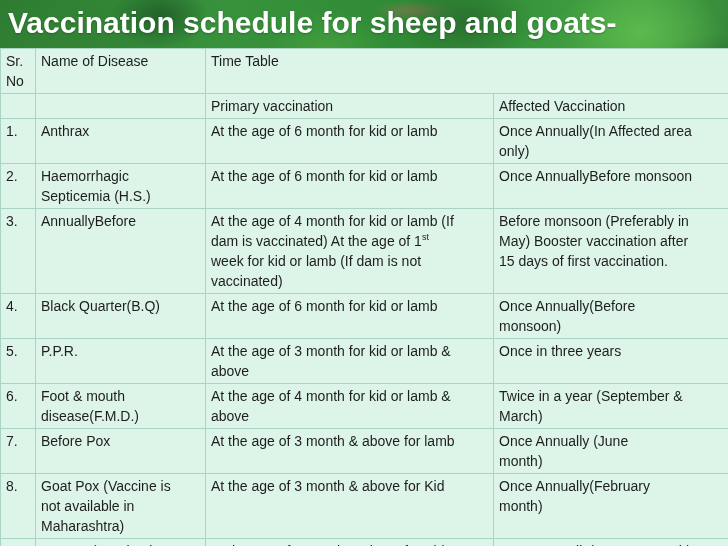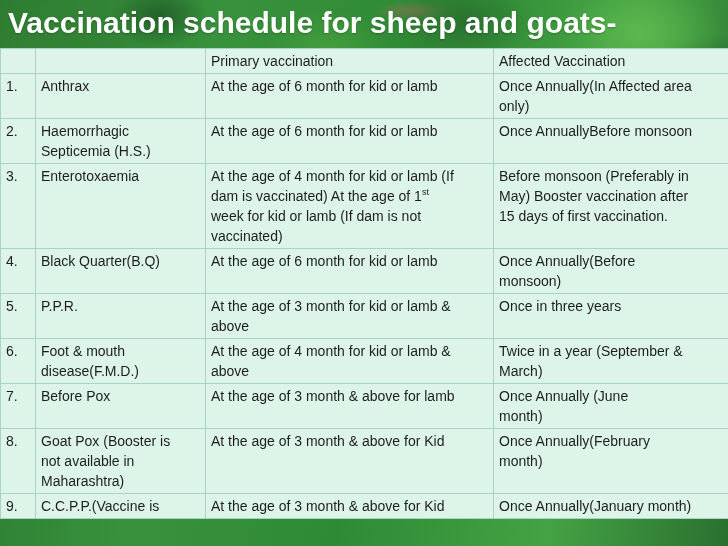--- a/index.html
+++ b/index.html
@@ -84,20 +84,26 @@
 
   <table class="schedule">
     <colgroup>
       <col class="c-sr">
         <col class="c-disease">
         <col class="c-primary">
         <col class="c-regular">
     </colgroup>
     <tbody>
       <tr>
+        <td>Sr.
+No</td>
+        <td>Name of Disease</td>
+        <td colspan="2">Time Table</td>
+      </tr>
+      <tr>
         <td></td>
         <td></td>
         <td>Primary vaccination</td>
         <td>Affected Vaccination</td>
       </tr>
 
       <tr>
         <td>1.</td>
         <td>Anthrax</td>
         <td>At the age of 6 month for kid or lamb</td>
@@ -106,21 +112,21 @@
       </tr>
       <tr>
         <td>2.</td>
         <td>Haemorrhagic
 Septicemia (H.S.)</td>
         <td>At the age of 6 month for kid or lamb</td>
         <td>Once AnnuallyBefore monsoon</td>
       </tr>
       <tr>
         <td>3.</td>
-        <td>Enterotoxaemia</td>
+        <td>AnnuallyBefore</td>
         <td><span>At the age of 4 month for kid or lamb (If
 dam is vaccinated)  At the age of 1</span><sup class="ordinal">st</sup><span>
 week for kid or lamb (If dam is not
 vaccinated)</span></td>
         <td>Before monsoon (Preferably in
 May) Booster vaccination after
 15 days of first vaccination.</td>
       </tr>
       <tr>
         <td>4.</td>
@@ -147,21 +153,21 @@
       </tr>
       <tr>
         <td>7.</td>
         <td>Before Pox</td>
         <td>At the age of 3 month &amp; above for lamb</td>
         <td>Once Annually (June
 month)</td>
       </tr>
       <tr>
         <td>8.</td>
-        <td>Goat Pox (Booster is
+        <td>Goat Pox (Vaccine is
 not available in
 Maharashtra)</td>
         <td>At the age of 3 month &amp; above for Kid</td>
         <td>Once Annually(February
 month)</td>
       </tr>
       <tr>
         <td>9.</td>
         <td>C.C.P.P.(Vaccine is</td>
         <td>At the age of 3 month &amp; above for Kid</td>

